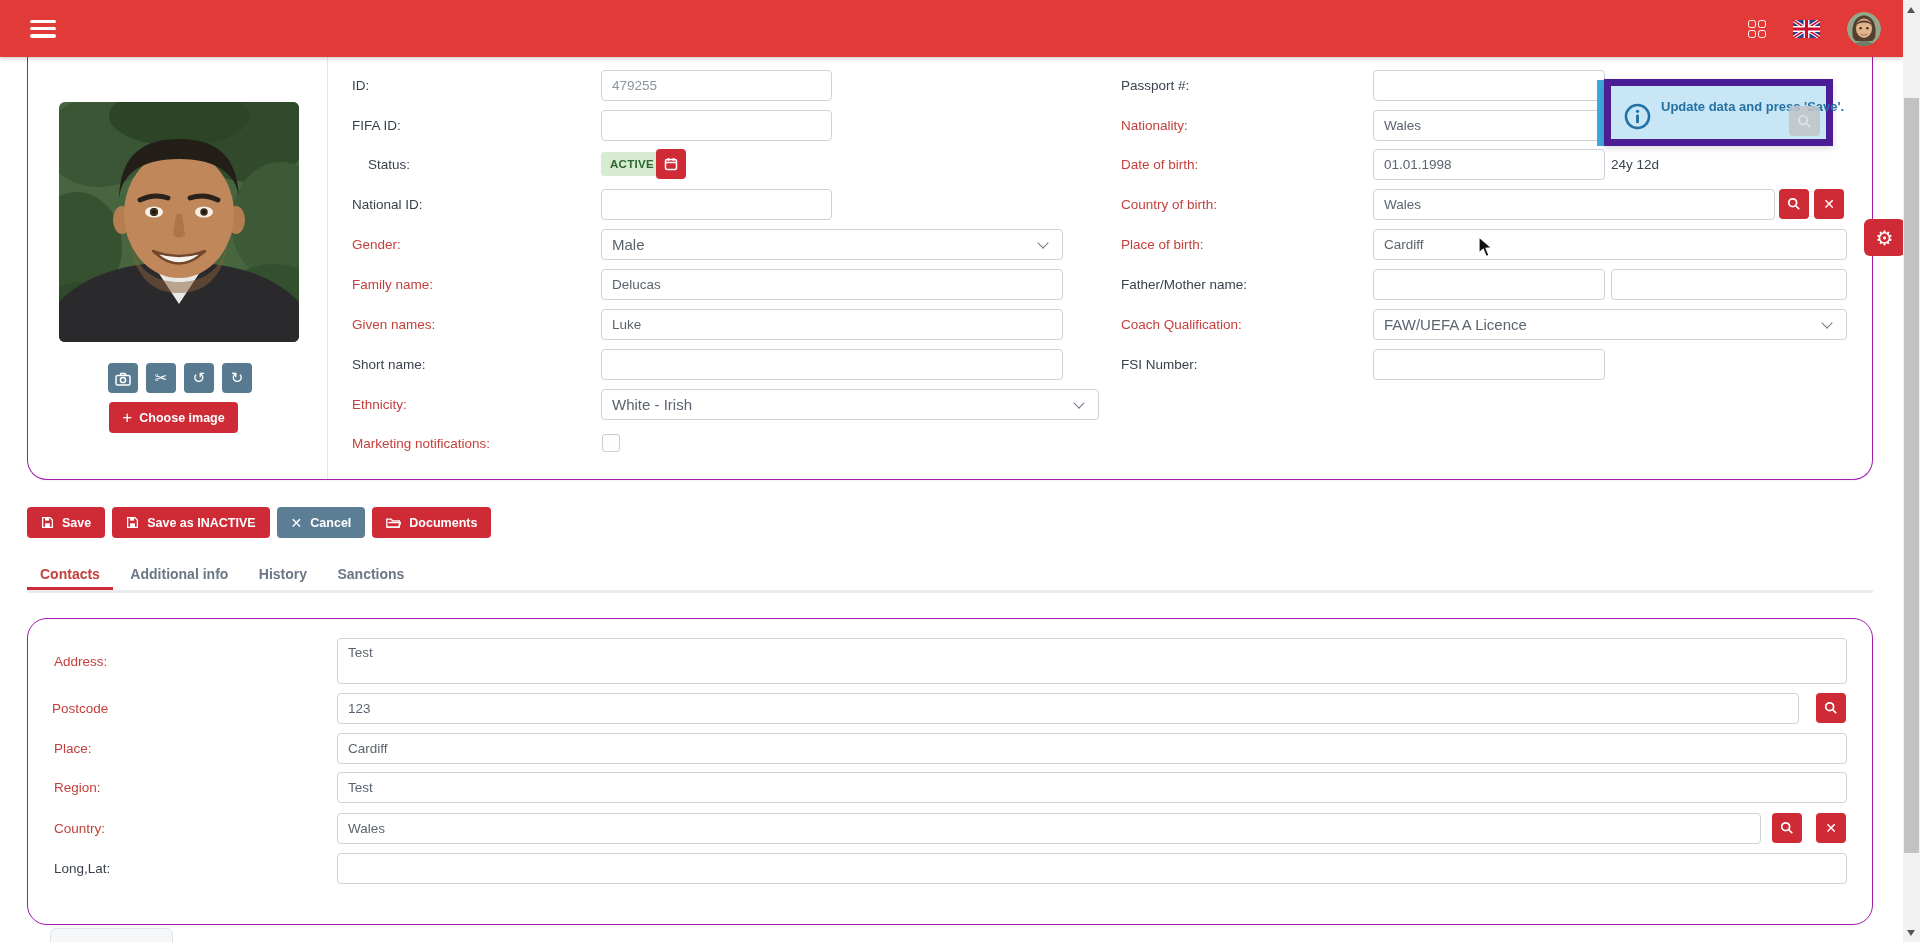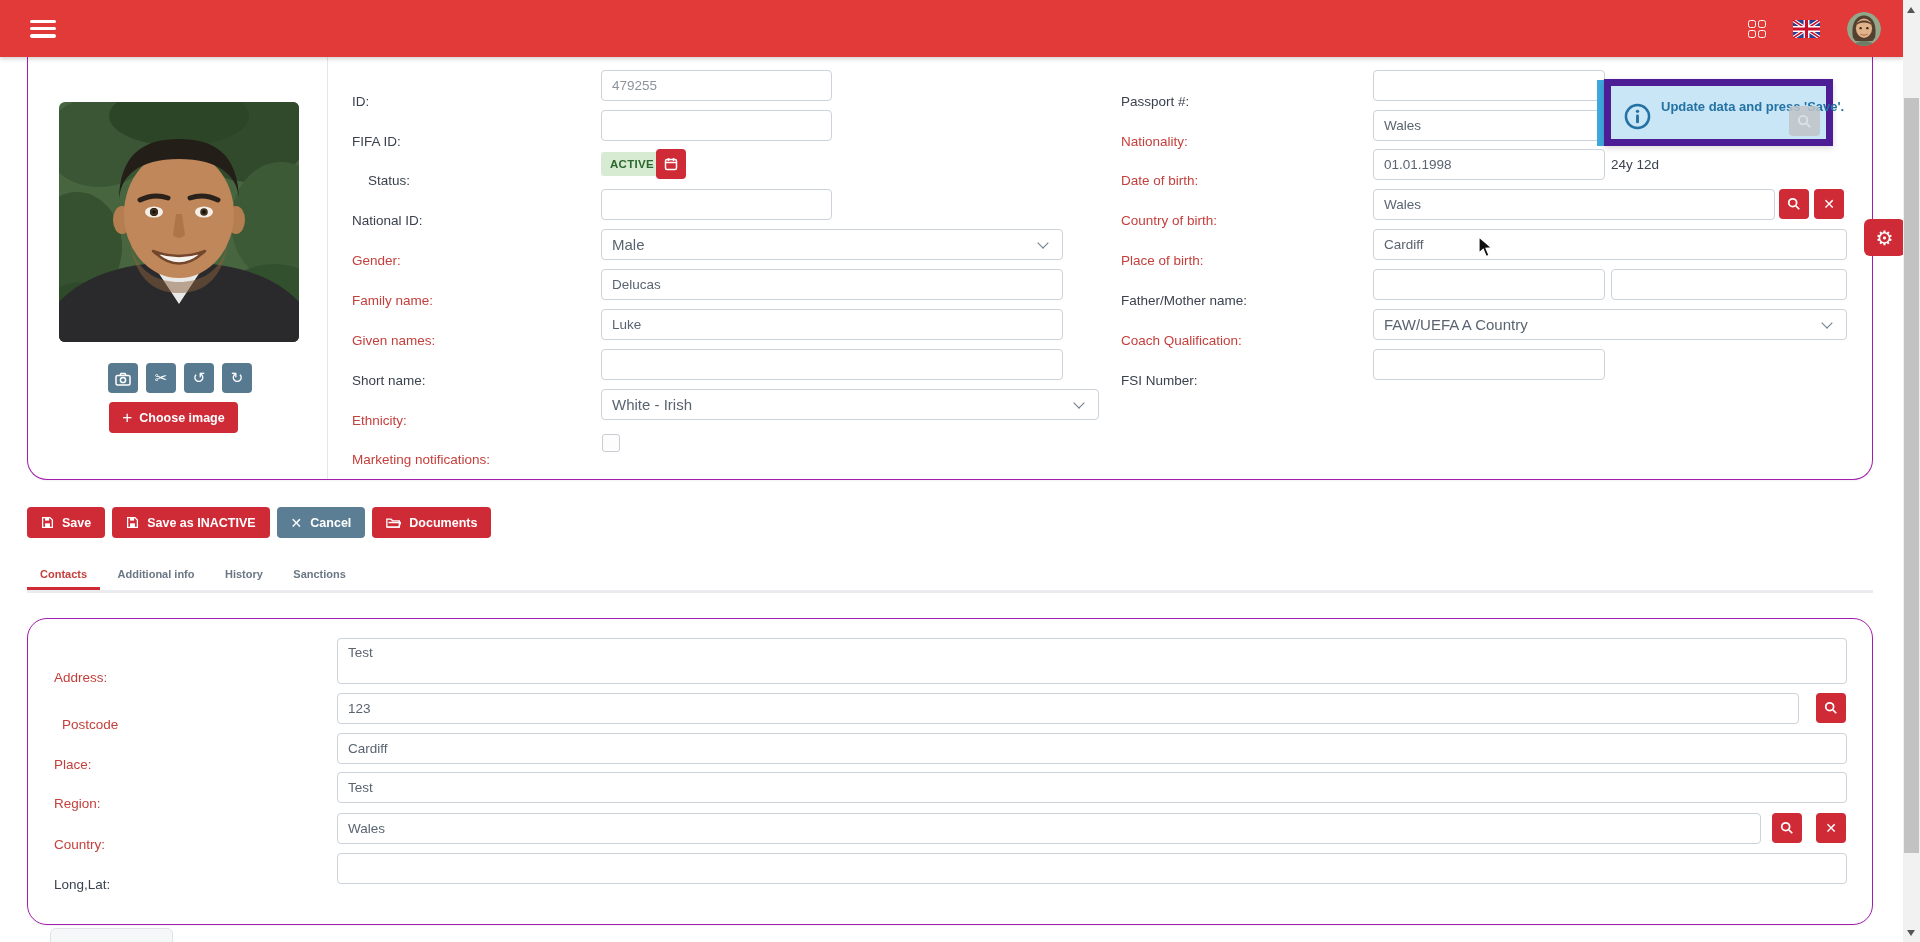--- a/index.html
+++ b/index.html
@@ -31,21 +31,21 @@
 
   
   .photo { position:absolute; left:31px; top:45px; width:240px; height:240px; border-radius:6px; overflow:hidden; }
   .tools { position:absolute; left:80px; top:306px; display:flex; gap:8px; }
   .toolbtn { width:30px; height:30px; border:none; border-radius:4px; background:#587a90; color:#fff; font-size:15px; line-height:30px; text-align:center; cursor:pointer; padding:0; }
   .choose { position:absolute; left:81px; top:345px; width:129px; height:31px; border:none; border-radius:4px; background:#ce2b37; color:#fff;
             font-weight:bold; font-size:12.5px; cursor:pointer; display:flex; align-items:center; justify-content:center; gap:7px; }
   .choose .plus { font-size:17px; font-weight:normal; }
 
   
-  .lbl { position:absolute; height:31px; line-height:31px; font-size:13.5px; color:#39424e; white-space:nowrap;margin-top:16px; }
+  .lbl { position:absolute; height:31px; line-height:31px; font-size:13.5px; color:#39424e; white-space:nowrap; }
   .req { color:#c4403c; }
   .inp { position:absolute; height:31px; border:1px solid #ccd2d9; border-radius:4px; padding:0 10px; font-size:13.5px; color:#5a6470;
          font-family:"Liberation Sans",sans-serif; background:#fff; }
   .inp.dim { color:#8b949c; }
   .sel { position:absolute; height:31px; border:1px solid #ccd2d9; border-radius:4px; padding:0 10px; font-size:15px; color:#5a6470;
          background:#fff; line-height:29px; cursor:pointer; }
   .sel .chev { position:absolute; right:15px; top:9px; width:8px; height:8px; border-right:1.8px solid #6e7a87; border-bottom:1.8px solid #6e7a87; transform:rotate(45deg); }
   .badge { position:absolute; height:24px; line-height:24px; padding:0 9px; border-radius:3px; background:#d7ead2; color:#2c672e;
            font-size:11.5px; font-weight:bold; letter-spacing:.3px; }
   .sqbtn { position:absolute; width:30px; height:30px; border:none; border-radius:4px; background:#ce2b37; color:#fff; cursor:pointer; padding:0;
@@ -58,21 +58,21 @@
   .abtn { height:31px; border:none; border-radius:4px; color:#fff; font-weight:bold; font-size:12.5px; cursor:pointer;
           display:flex; align-items:center; justify-content:center; gap:8px; padding:0 14px; font-family:"Liberation Sans",sans-serif; }
   .abtn.red { background:#ce2b37; }
   .abtn.slate { background:#5b7e95; }
   .abtn + .abtn { margin-left:7px; }
   .xglyph { font-size:14px; font-weight:normal; }
 
   
   .tabs { position:absolute; left:27px; top:561px; width:1846px; height:33px; }
   .tabs .baseline { position:absolute; left:0; right:0; top:29px; height:3px; background:#e9ebee; }
-  .tab { position:relative; display:inline-block; height:29px; line-height:26px; padding:0 13px; font-size:11px; font-weight:bold;
+  .tab { position:relative; display:inline-block; height:29px; line-height:26px; padding:0 13px; font-size:14px; font-weight:bold;
          color:#6b7785; cursor:pointer; border-bottom:3px solid transparent; z-index:1; background:none; border-top:none; border-left:none; border-right:none;
          font-family:"Liberation Sans",sans-serif; }
   .tab.active { color:#c4403c; border-bottom:3px solid #ce2b37; }
 
   
   .ta { position:absolute; border:1px solid #ccd2d9; border-radius:4px; padding:6px 10px; font-size:13.5px; color:#5a6470;
         font-family:"Liberation Sans",sans-serif; resize:none; background:#fff; }
 
   
   .toast-stripe { position:absolute; left:1597px; top:80px; width:7px; height:66px; background:#3ea9dc; z-index:40; }
@@ -243,21 +243,21 @@
 
   <span class="lbl req" style="left:1093px;top:172px">Place of birth:</span>
   <input class="inp" style="left: 1345px; top: 172px; width: 474px;" value="Cardiff">
 
   <span class="lbl" style="left:1093px;top:212px">Father/Mother name:</span>
   <input class="inp" style="left: 1345px; top: 212px; width: 232px;" value="">
   <input class="inp" style="left: 1583px; top: 212px; width: 236px;" value="">
 
   <span class="lbl req" style="left:1093px;top:252px">Coach Qualification:</span>
   <div class="sel" style="left:1345px;top:252px;width:474px">
-    <span>FAW/UEFA A Country</span><i class="chev"></i>
+    <span>FAW/UEFA A Licence</span><i class="chev"></i>
   </div>
 
   <span class="lbl" style="left:1093px;top:292px">FSI Number:</span>
   <input class="inp" style="left: 1345px; top: 292px; width: 232px;" value="">
 </div>
 
 <div class="actions">
   <button class="abtn red">
     <svg width="13" height="13" viewBox="0 0 16 16">
         <path d="M2,2 H11 L14,5 V14 H2 Z" fill="none" stroke="#fff" stroke-width="1.6"></path>
@@ -292,21 +292,21 @@
   <button class="tab active">Contacts</button>
   <button class="tab">Additional info</button>
   <button class="tab">History</button>
   <button class="tab">Sanctions</button>
 </div>
 
 <div class="card card2">
   <span class="lbl req" style="left:26px;top:27px">Address:</span>
   <textarea class="ta" style="left: 309px; top: 19px; width: 1510px; height: 46px;">Test</textarea>
 
-  <span class="lbl req" style="left:34px;top:74px">Postcode</span>
+  <span class="lbl req" style="left:24px;top:74px">Postcode</span>
   <input class="inp" style="left: 309px; top: 74px; width: 1462px;" value="123">
   <button class="sqbtn" style="left:1788px;top:74px">
     <svg width="14" height="14" viewBox="0 0 16 16">
         <circle cx="6.5" cy="6.5" r="4.5" fill="none" stroke="#fff" stroke-width="2"></circle>
         <path d="M10,10 L14,14" stroke="#fff" stroke-width="2"></path>
       </svg>
   </button>
 
   <span class="lbl req" style="left:26px;top:114px">Place:</span>
   <input class="inp" style="left: 309px; top: 114px; width: 1510px;" value="Cardiff">

